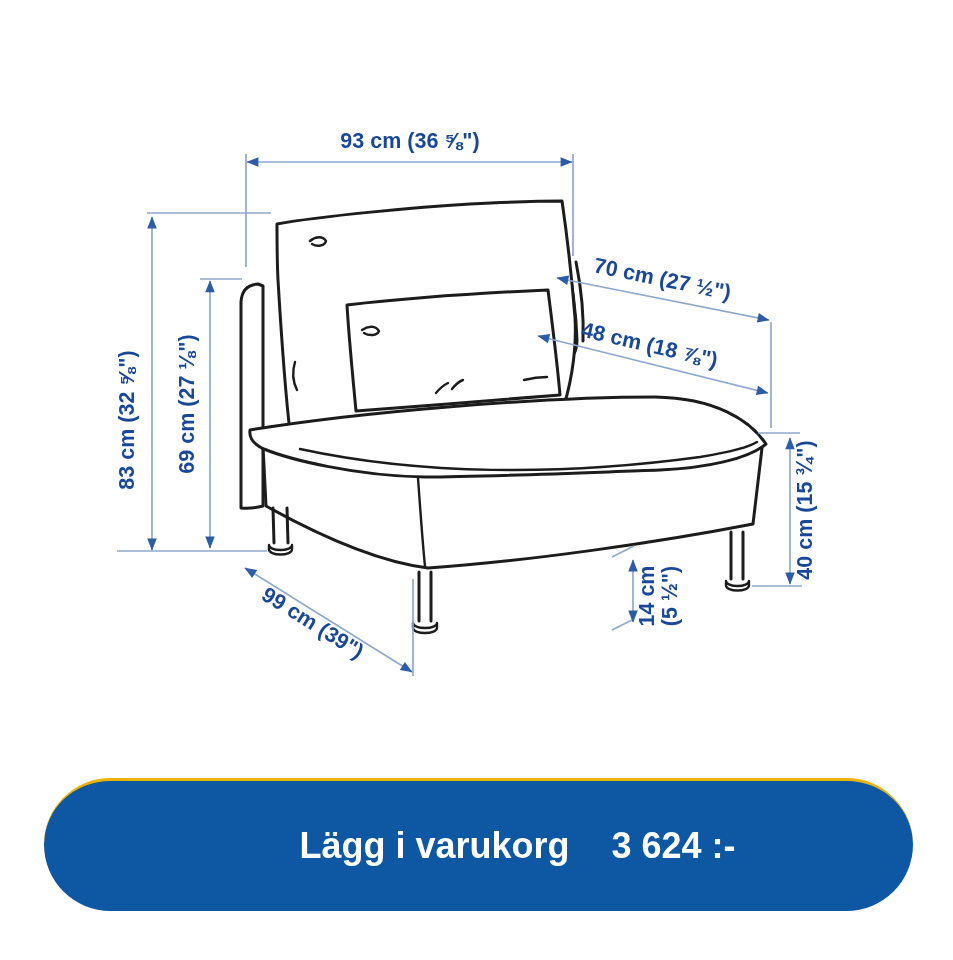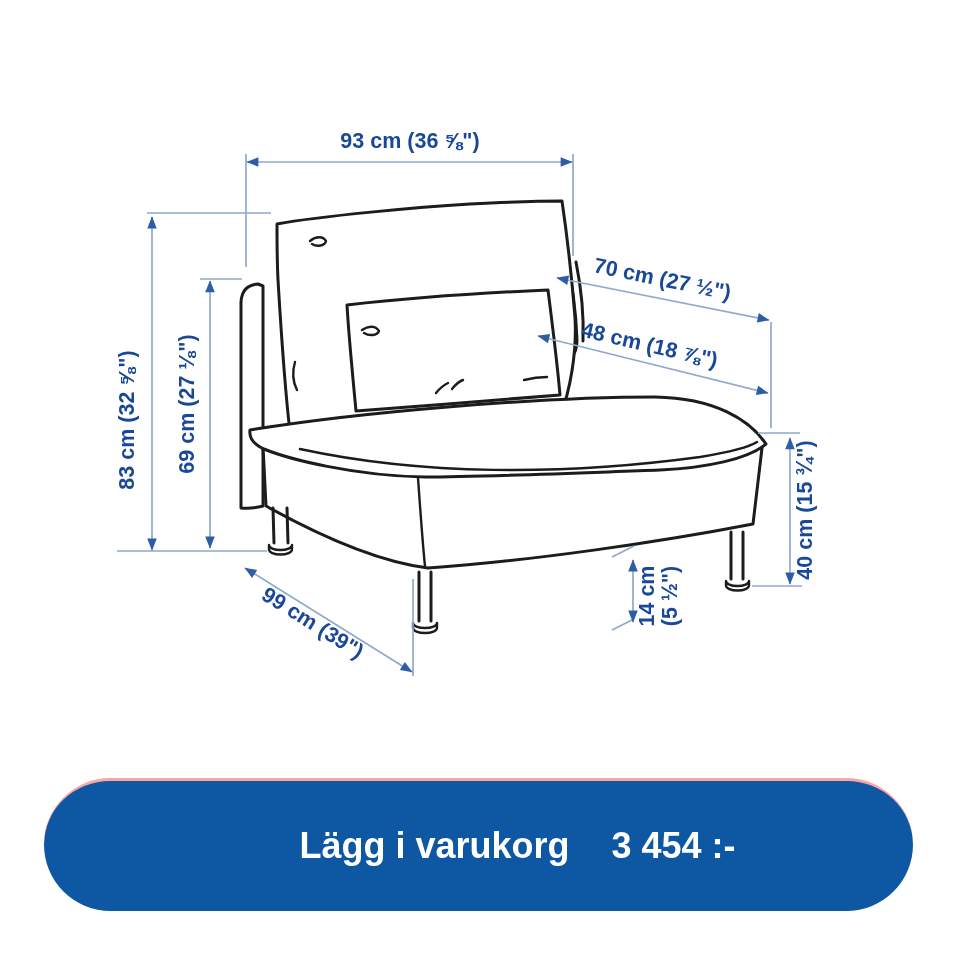--- a/index.html
+++ b/index.html
@@ -12,21 +12,21 @@
   .sofa-fill{fill:#ffffff;stroke:#1c1c1c;stroke-width:3;stroke-linecap:round;stroke-linejoin:round;}
   .crease{fill:none;stroke:#1c1c1c;stroke-width:2.4;stroke-linecap:round;stroke-linejoin:round;}
   .ext{fill:none;stroke:#8fa9cc;stroke-width:1.7;}
   .dim{fill:none;stroke:#8fa9cc;stroke-width:1.7;}
   .dimtxt{
     fill:#1a4899;font-family:"Liberation Sans",sans-serif;font-weight:bold;
     font-size:21.5px;text-anchor:middle;
   }
   .cart-btn{
     position:absolute;left:44px;top:778px;width:869px;height:133px;
-    border:none;border-top:3px solid #fca5a5;border-radius:67px;
+    border:none;border-top:3px solid #eab308;border-radius:67px;
     background:#0d57a3;color:#ffffff;cursor:pointer;
     font-family:"Liberation Sans",sans-serif;font-weight:bold;font-size:36px;
     display:flex;align-items:center;justify-content:center;
   }
   .cart-btn .row{display:flex;gap:42px;transform:translateX(39px);}
 </style>
 </head>
 <body>
 
 <div class="stage">
@@ -133,17 +133,17 @@
       <g>
         <line class="dim" x1="245" y1="568" x2="412" y2="672" marker-start="url(#arrS)" marker-end="url(#arrE)"></line>
         <text class="dimtxt" x="309" y="629" transform="rotate(32 309 629)">99 cm (39")</text>
       </g>
     </g>
   </svg>
 
   <button class="cart-btn">
     <span class="row">
       <span>Lägg i varukorg</span>
-      <span>3 454 :-</span>
+      <span>3 624 :-</span>
     </span>
   </button>
 
 </div>
 
 </body></html>

